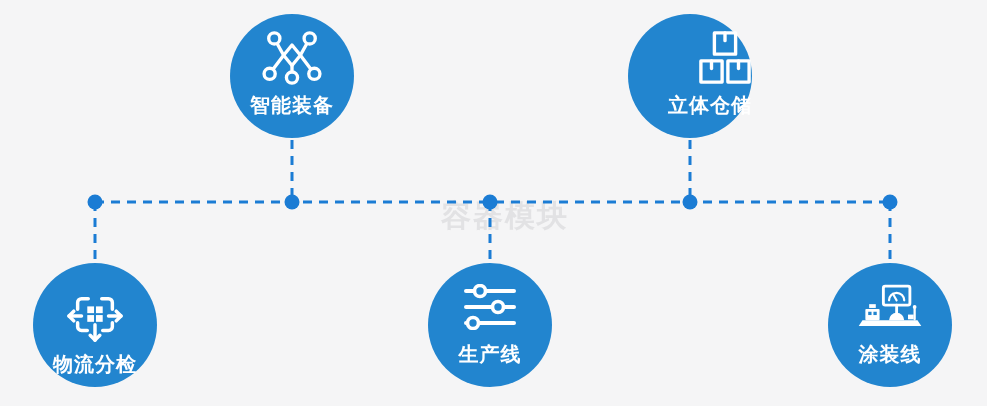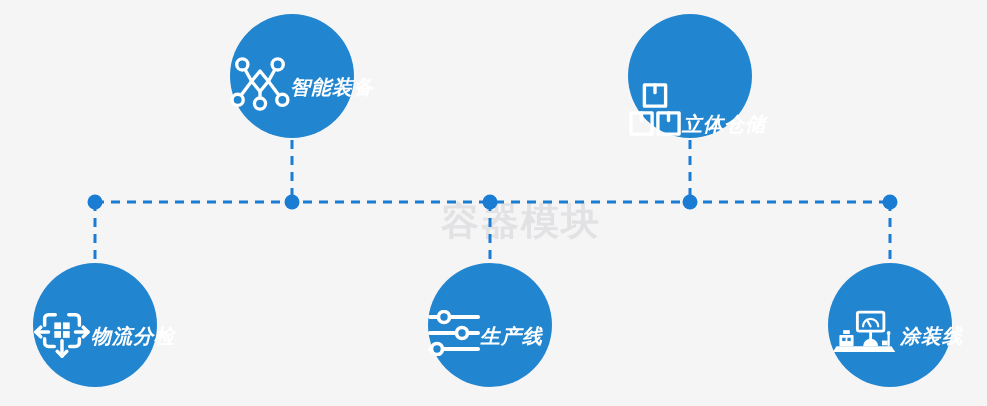--- a/index.html
+++ b/index.html
@@ -10,21 +10,21 @@
   .stage{
     position:relative;
     width:987px;height:406px;
     background:var(--background,#f5f5f6);
     overflow:hidden;
   }
   
   .watermark{
     position:absolute;
     left:441px;top:196px;
-    font-size:38px;
+    font-size:30px;
     font-weight:bold;
     letter-spacing:2px;
     color:var(--watermark,#e2e2e4);
     user-select:none;
     z-index:1;
   }
   
   .connectors{
     position:absolute;left:0;top:0;
     width:987px;height:406px;
@@ -38,44 +38,43 @@
   }
   .dot{fill:var(--connector,#1b7cd4);}
   
   .node{
     position:absolute;
     width:124px;height:124px;
     border-radius:50%;
     background:var(--circle,#2285cf);
     z-index:3;
     display:flex;
-    flex-direction:row;
+    flex-direction:column;
     align-items:center;
     box-sizing:border-box;
     padding-top:16px;
     cursor:pointer;
-    font-style:italic;
   }
   .node .icon{
     height:56px;
     display:flex;
     align-items:center;
     justify-content:center;
   }
   .node .label{
     margin-top:6px;
     font-size:20px;
     font-weight:bold;
     color:var(--label,#ffffff);
     white-space:nowrap;
     letter-spacing:1px;
   }
   .node-smart{left:230px;top:14px;}
   .node-warehouse{left:628px;top:14px;align-items:flex-end;}
-  .node-sorting{left:33px;top:263px;}
+  .node-sorting{left:33px;top:263px;justify-content:center;}
   .node-production{left:428px;top:263px;}
   .node-painting{left:828px;top:263px;}
   
   .st{stroke:#fff;fill:none;stroke-linecap:round;stroke-linejoin:round;}
   .fl{fill:#fff;stroke:none;}
   .bg{fill:var(--circle,#2285cf);}
 </style>
 </head>
 <body>
 

